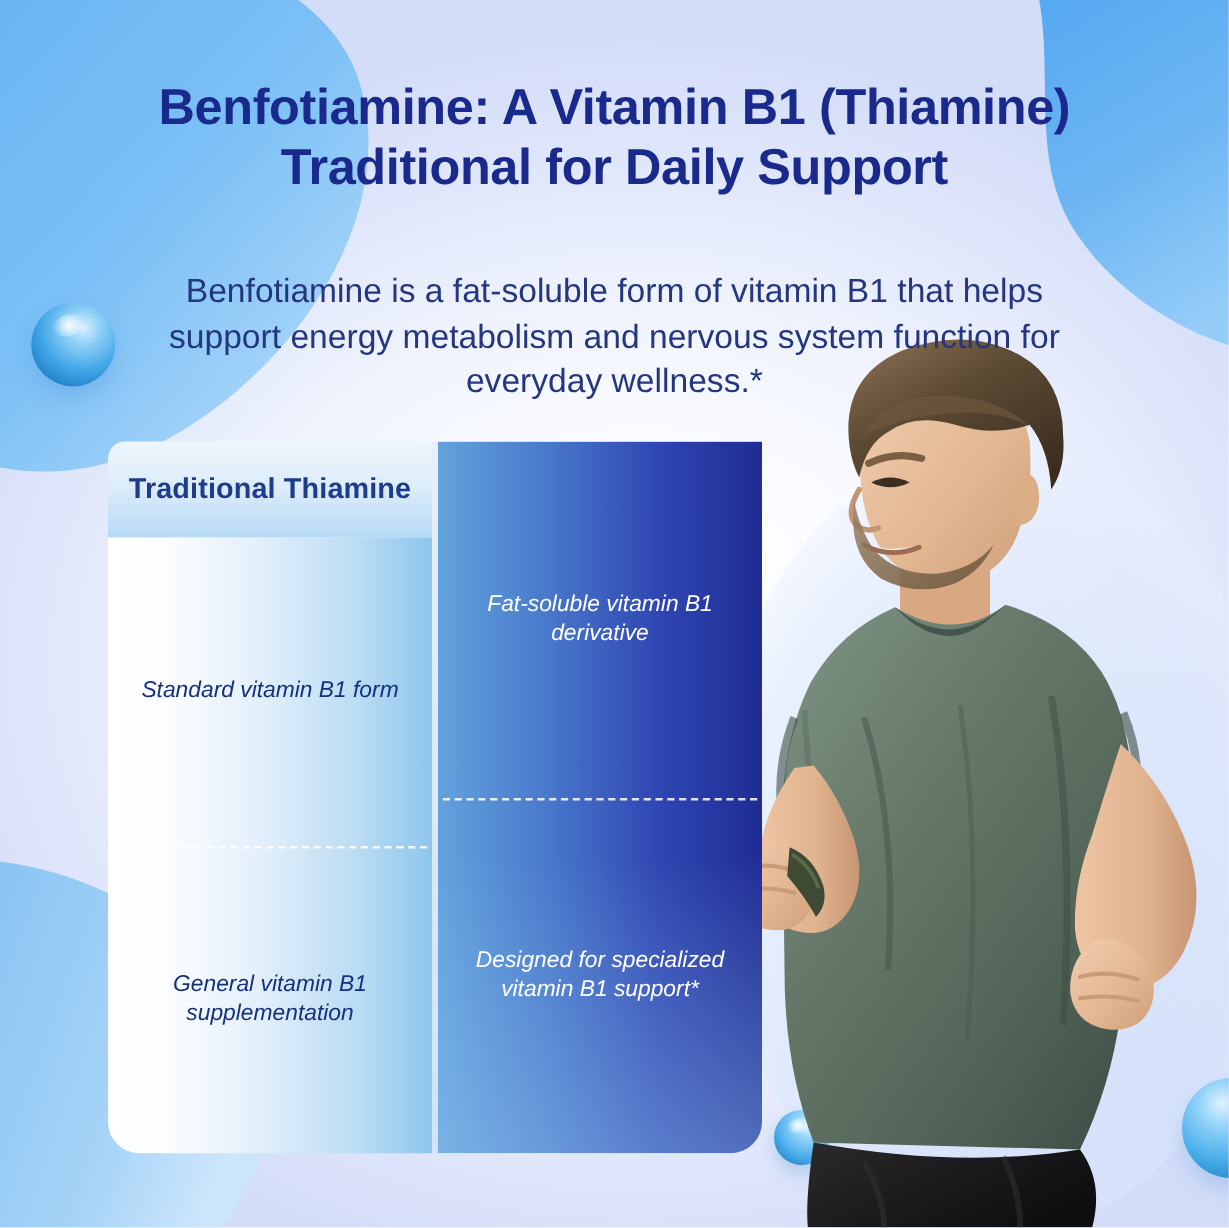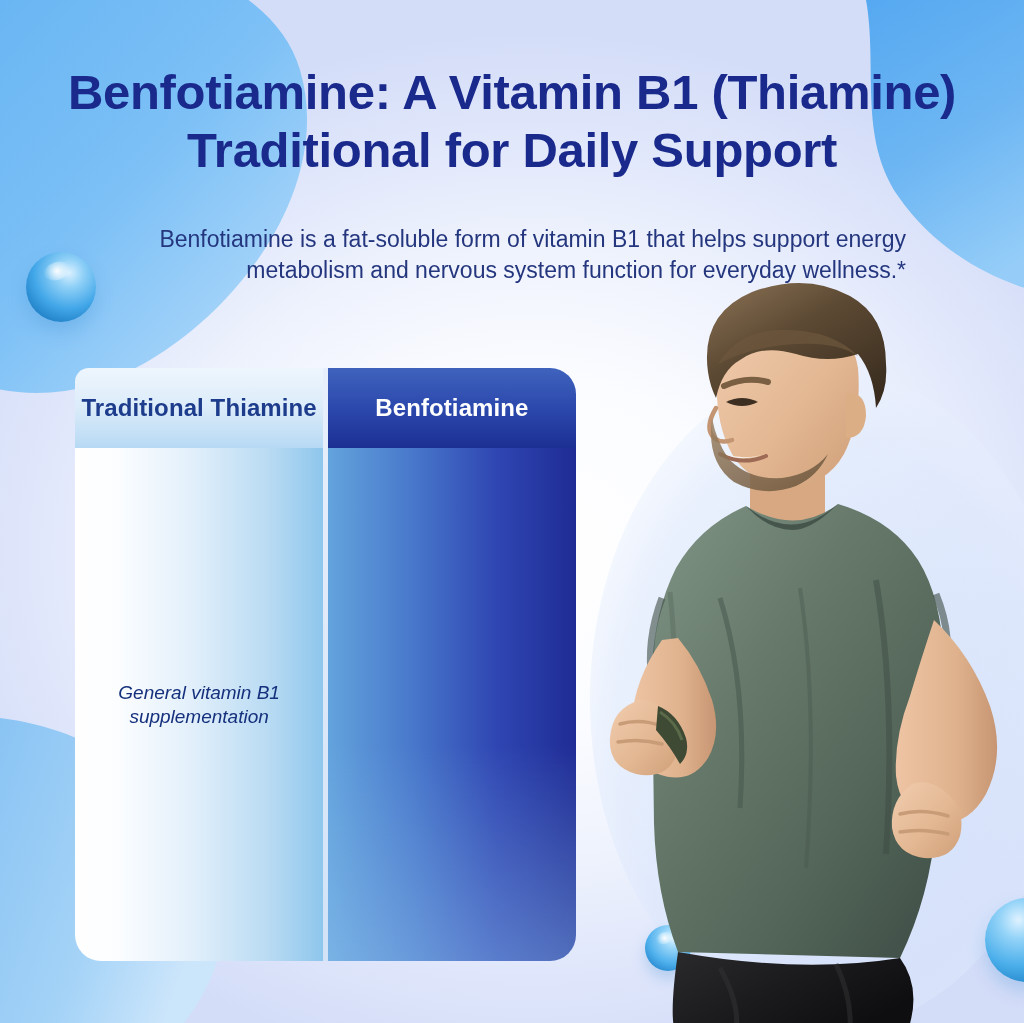--- a/index.html
+++ b/index.html
@@ -27,33 +27,33 @@
   .bubble { position:absolute; border-radius:50%; }
   .bubble::after {
     content:""; position:absolute; border-radius:50%;
     background:radial-gradient(circle at 50% 50%, rgba(255,255,255,.95) 0%, rgba(255,255,255,.35) 45%, rgba(255,255,255,0) 72%);
   }
 
   
   .title {
     position:absolute; left:50px; top:64px; width:924px;
     text-align:center;
-    font-size:49px; line-height:1.18; font-weight:bold;
+    font-size:42px; line-height:1.18; font-weight:bold;
     letter-spacing:-.3px;
     color:#1a2a8c;
   }
   .subtitle {
     position:absolute; left:118px; top:224px; width:788px;
-    text-align:right;
-    font-size:23px; line-height:1.34; font-weight:normal;
+    text-align:center;
+    font-size:28px; line-height:1.34; font-weight:normal;
     color:#24367e;
   }
 
   
-  .table { position:absolute; left:75px; top:368px; width:501px; height:593px; }
+  .table { position:absolute; left:90px; top:368px; width:545px; height:593px; }
   .cols { display:flex; width:100%; height:100%; }
   .col { position:relative; display:flex; flex-direction:column; }
   .col-left  { width:270px; }
   .col-gap   { width:5px; }
   .col-right { width:270px; }
 
   .hdr {
     height:80px; display:flex; align-items:center; justify-content:center;
     font-size:24px; font-weight:bold; letter-spacing:.1px;
     flex:0 0 80px;
@@ -277,28 +277,30 @@
   </h1>
 
   <p class="subtitle">Benfotiamine is a fat-soluble form of vitamin B1 that helps support energy metabolism and nervous system function for everyday wellness.*</p>
 
   <div class="table">
     <div class="cols">
 
       <div class="col col-left">
         <div class="hdr hdr-left">Traditional Thiamine</div>
         <div class="body-left">
+          <div class="cell">Standard vitamin B1 form</div>
           <div class="cell">General vitamin B1 supplementation</div>
         </div>
       </div>
 
       <div class="col col-gap" style="background:linear-gradient(180deg,#e8effc 0%,#e0eaf9 40%,#d2e3f7 100%);"></div>
 
       <div class="col col-right">
-        <div class="hdr hdr-right">Benfotiamine</div>
         <div class="body-right">
+          <div class="cell">Fat-soluble vitamin B1 derivative</div>
+          <div class="cell">Designed for specialized vitamin B1 support*</div>
         </div>
       </div>
 
     </div>
   </div>
 
 </div>
 
 </body></html>

